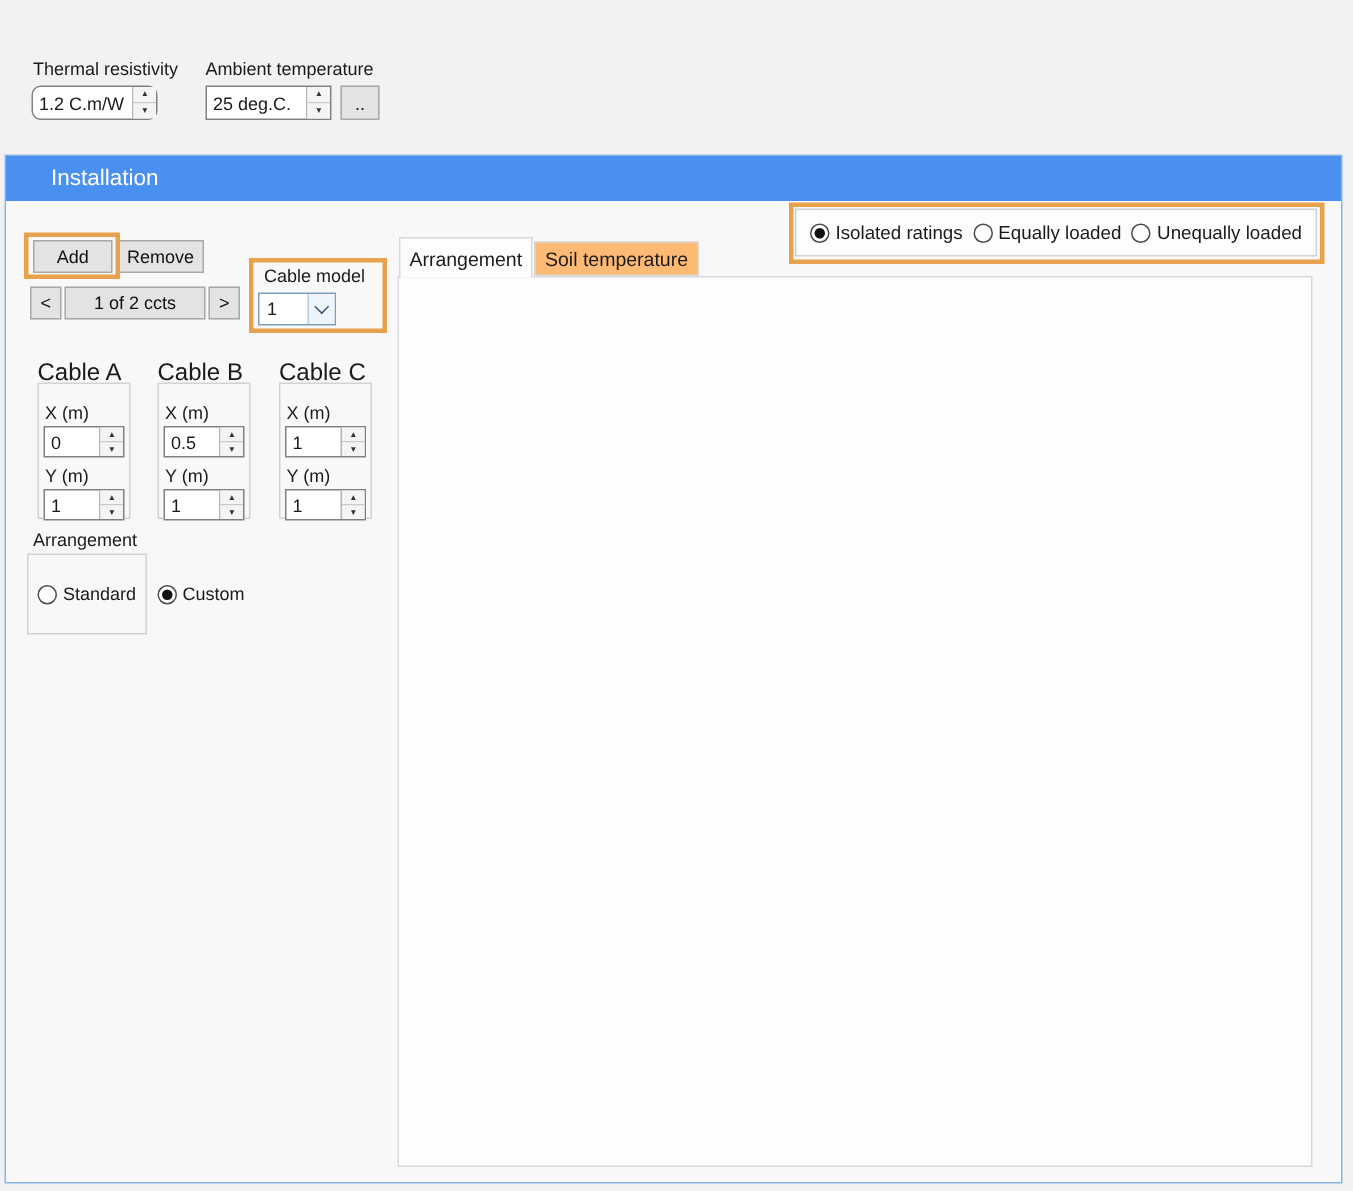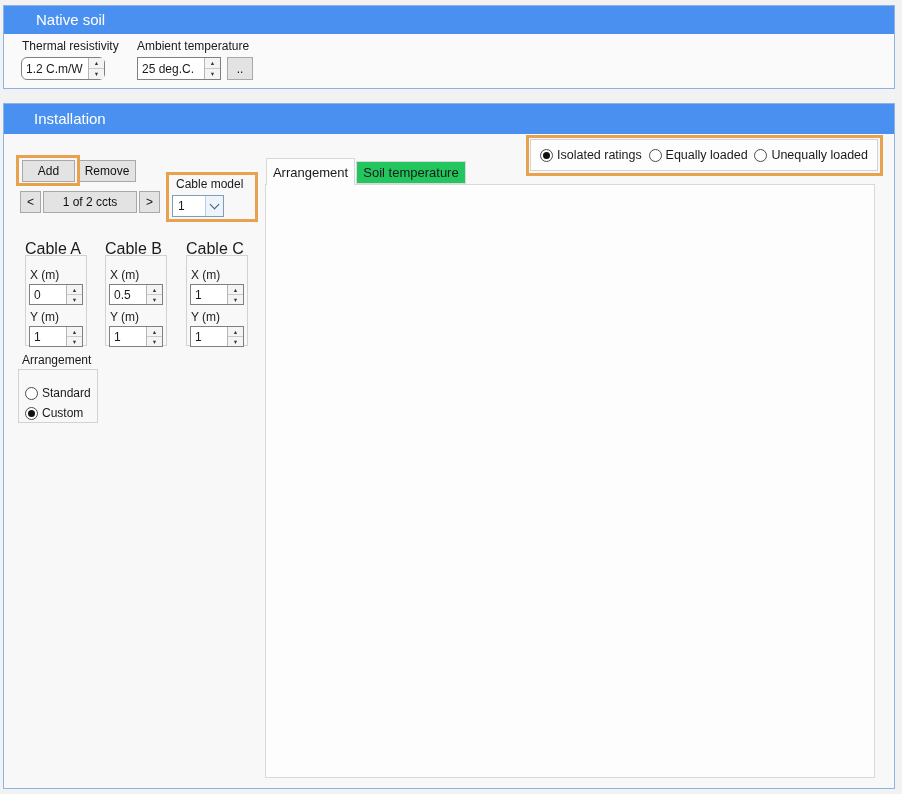--- a/index.html
+++ b/index.html
@@ -33,46 +33,41 @@
   .radio{width:13px;height:13px;border:1px solid #4a4a4a;border-radius:50%;background:#fff;
          display:inline-flex;align-items:center;justify-content:center;flex:none;}
   .radio.checked::after{content:"";width:7px;height:7px;border-radius:50%;background:#111;}
   .radio-row{display:flex;align-items:center;gap:4px;font-size:12px;white-space:nowrap;}
   .groupbox{position:absolute;border:1px solid #d2d2d2;background:transparent;}
   .tab{
     position:absolute;font-size:13px;display:flex;align-items:center;justify-content:center;
     border:1px solid #d9d9d9;
   }
   .tab.active{background:#fdfdfd;border-bottom:none;z-index:3;}
-  .tab.inactive{background:#22c55e;}
+  .tab.inactive{background:#fdba74;}
   .tabpage{position:absolute;background:#fdfdfd;border:1px solid #d9d9d9;z-index:1;}
   .dd{
     position:absolute;background:#fff;border:1px solid #7f9db9;display:flex;align-items:stretch;
   }
   .dd-val{flex:1;font-size:12px;display:flex;align-items:center;padding-left:5px;}
   .dd-btn{width:18px;background:#eef4fb;border-left:1px solid #b8cfe8;display:flex;align-items:center;justify-content:center;}
   .chev{width:7px;height:7px;border-right:1.6px solid #3c5a78;border-bottom:1.6px solid #3c5a78;
         transform:rotate(45deg);margin-top:-4px;}
   .cable-name{font-size:16px;height:14px;margin-bottom:1px;}
   .cable-box{border:1px solid #d2d2d2;width:62px;height:91px;padding:10px 3px;background:transparent;}
   .fld-lbl{font-size:12px;margin:2px 0 2px 1px;height:14px;}
   .spin.inbox{position:relative;width:54px;height:21px;}
   .plotwrap{position:absolute;background:#ffffff;border:2px solid #6a6a6a;}
   svg text{font-family:"Liberation Sans",sans-serif;}
 </style>
 </head>
 <body>
 
 <div id="screen">
 
-  <div class="panel" style="left:3px;top:5px;width:892px;height:84px;background:#fafafa;">
-    <div class="panel-header">
-      <span style="padding-left:32px;">Native soil</span>
-    </div>
-  </div>
 
   <div class="lbl" style="left:22px;top:39px;">Thermal resistivity</div>
   <div class="spin" style="left:21px;top:57px;width:84px;height:23px;border-radius:6px;">
     <span class="spin-val">1.2 C.m/W</span>
     <span class="spin-btns">
         <span class="sb up">▲</span>
         <span class="sb">▼</span>
       </span>
   </div>
 
@@ -170,21 +165,21 @@
         <span class="spin-btns">
             <span class="sb up">▲</span>
             <span class="sb">▼</span>
           </span>
       </div>
     </div>
   </div>
 
   <div class="lbl" style="left:22px;top:353px;">Arrangement</div>
   <div class="groupbox" style="left:18px;top:369px;width:80px;height:54px;padding:16px 6px;
-       display:flex;flex-direction:column;gap:6px;">
+       display:flex;flex-direction:row;gap:14px;">
     <div class="radio-row">
       <span class="radio"></span>
       <span>Standard</span>
     </div>
     <div class="radio-row">
       <span class="radio checked"></span>
       <span>Custom</span>
     </div>
   </div>
 

